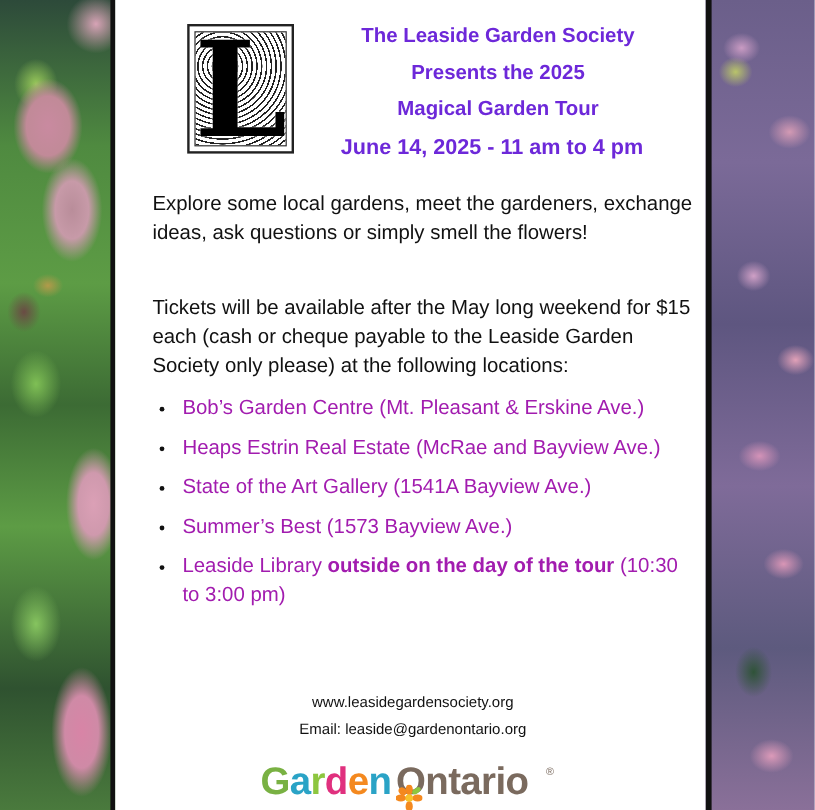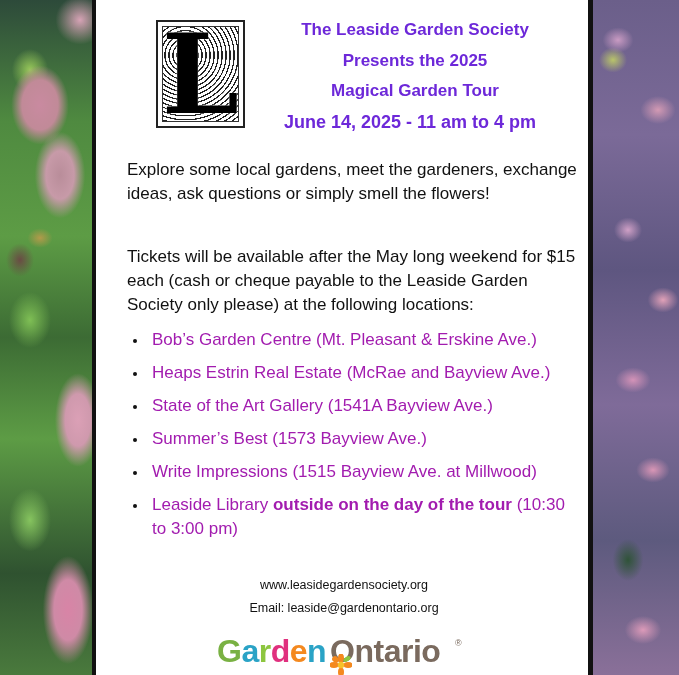--- a/index.html
+++ b/index.html
@@ -145,21 +145,20 @@
   </div>
 
   <div class="para para-1">Explore some local gardens, meet the gardeners, exchange ideas, ask questions or simply smell the flowers!</div>
   <div class="para para-2">Tickets will be available after the May long weekend for $15 each (cash or cheque payable to the Leaside Garden Society only please) at the following locations:</div>
 
   <ul class="locations">
     <li><span class="dot"></span><span>Bob’s Garden Centre (Mt. Pleasant &amp; Erskine Ave.)</span></li>
     <li><span class="dot"></span><span>Heaps Estrin Real Estate (McRae and Bayview Ave.)</span></li>
     <li><span class="dot"></span><span>State of the Art Gallery (1541A Bayview Ave.)</span></li>
     <li><span class="dot"></span><span>Summer’s Best (1573 Bayview Ave.)</span></li>
-    <li><span class="dot"></span><span>Write Impressions (1515 Bayview Ave. at Millwood)</span></li>
     <li><span class="dot"></span><span>Leaside Library </span><b>outside on the day of the tour</b><span> (10:30 to 3:00 pm)</span></li>
   </ul>
 
   <div class="contact contact-web">www.leasidegardensociety.org</div>
   <div class="contact contact-email">Email: leaside@gardenontario.org</div>
 
   <div class="logo">
     <div class="logo-word">
       <span class="lg" style="color: rgb(121, 177, 67);">G</span><span class="lg" style="color: rgb(42, 163, 198);">a</span><span class="lg" style="color: rgb(141, 198, 63);">r</span><span class="lg" style="color: rgb(224, 48, 126);">d</span><span class="lg" style="color: rgb(244, 137, 31);">e</span><span class="lg" style="color: rgb(42, 163, 198);">n</span><span class="lg" style="margin-left: 4px; color: rgb(122, 106, 94);">Ontario</span>
     </div>

